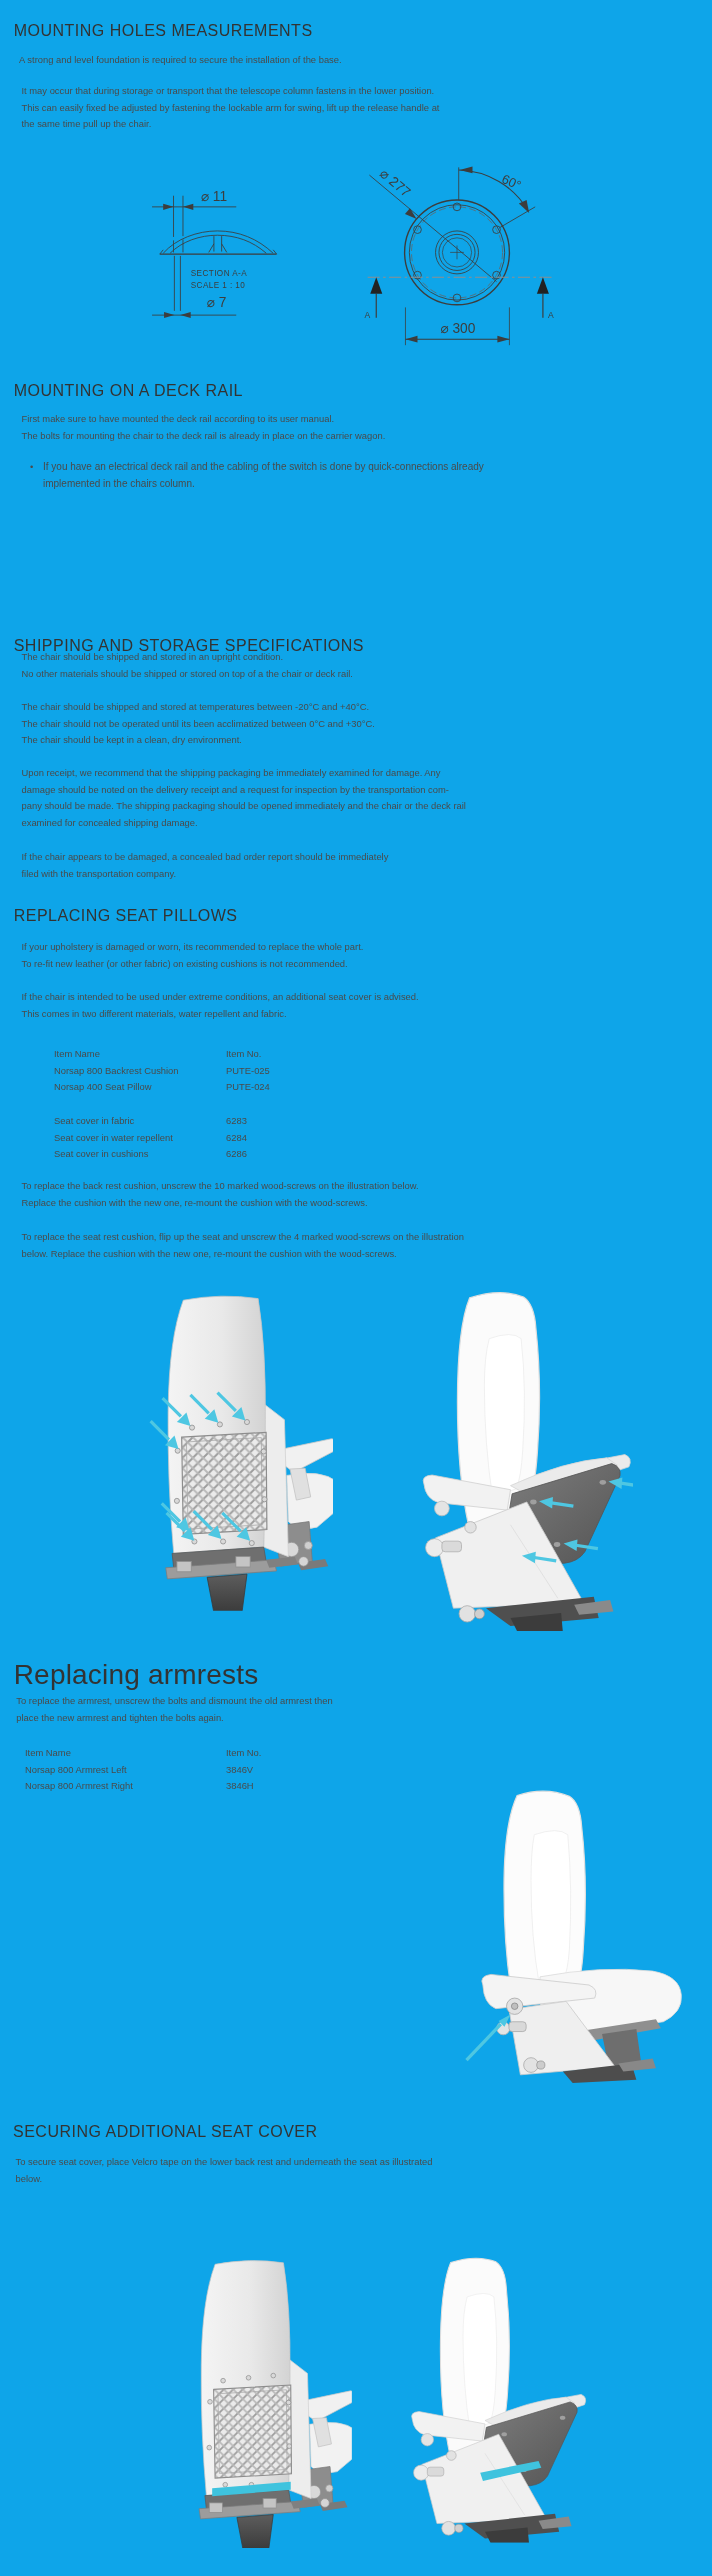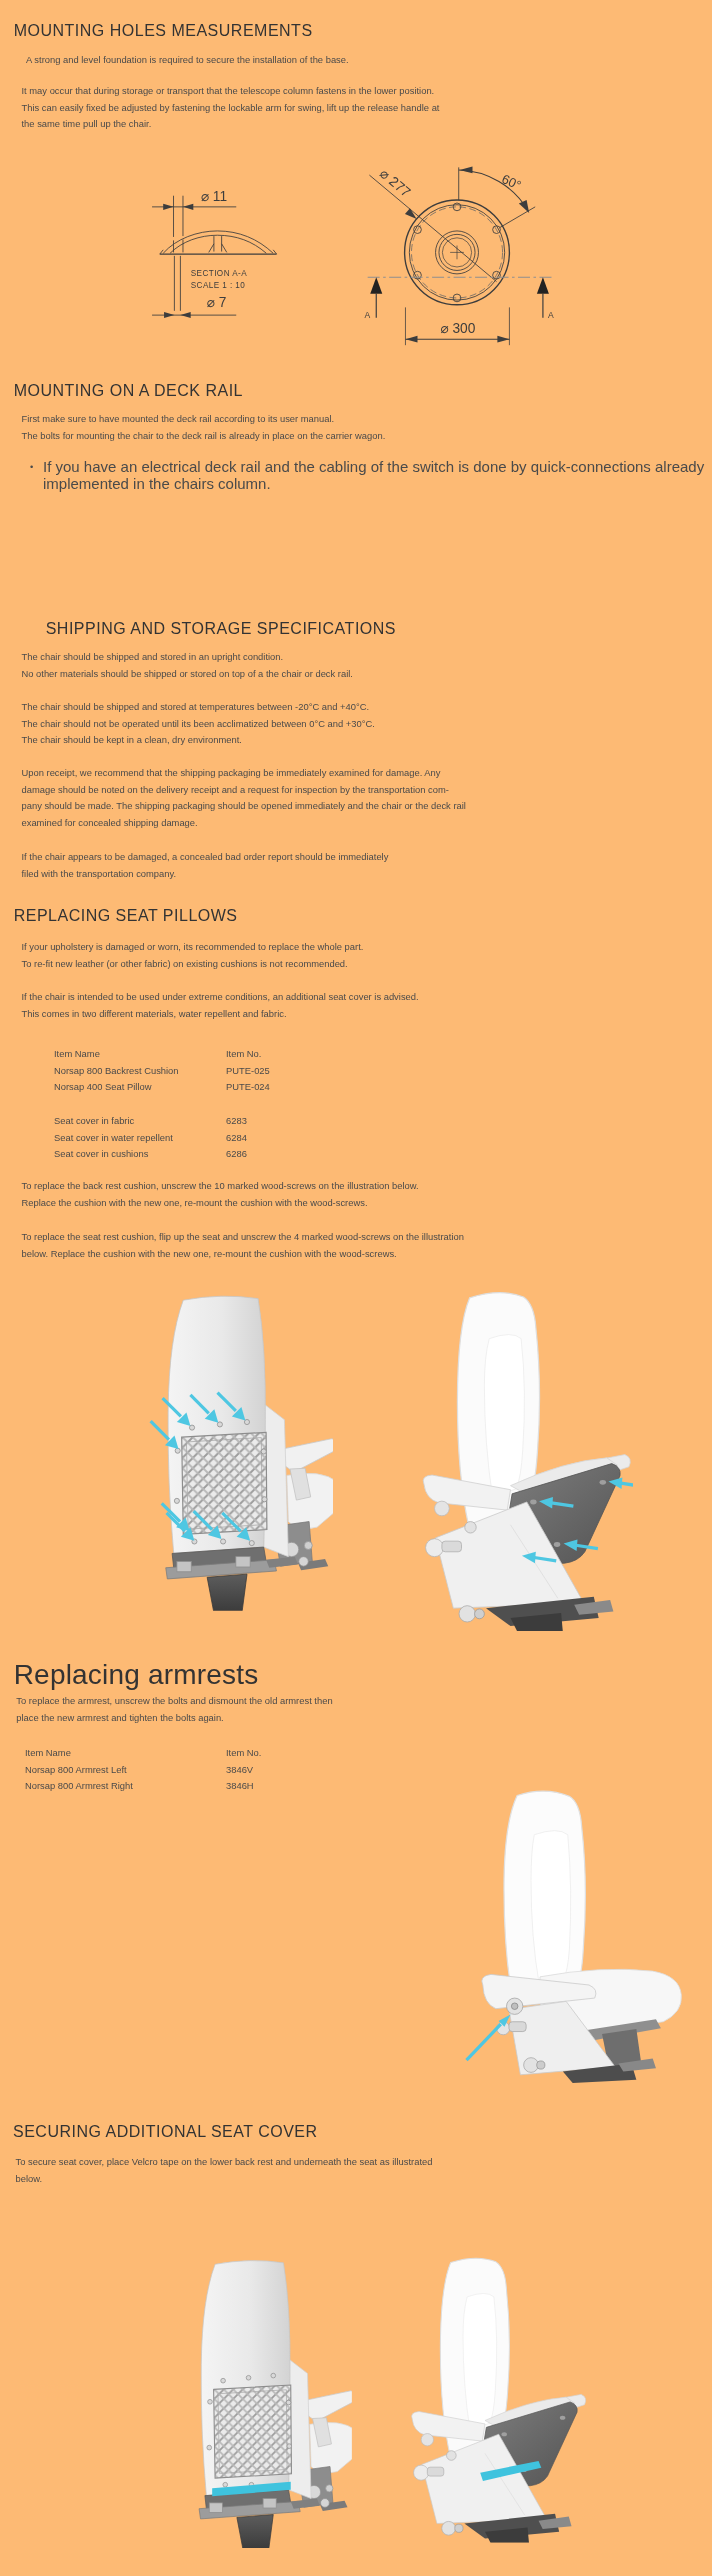--- a/index.html
+++ b/index.html
@@ -1,23 +1,23 @@
 <!DOCTYPE html>
 <html style="font-size:13.7px"><head>
 <meta charset="utf-8">
 <style>
   html,body{margin:0;padding:0;background:#fff;}
-  #page{position:relative;width:713px;height:2576px;background:#fdba74;overflow:hidden;
+  #page{position:relative;width:713px;height:2576px;background:#0ea5e9;overflow:hidden;
         font-family:"Liberation Sans","DejaVu Sans",sans-serif;color:#474747;}
   .abs{position:absolute;}
   h2.sec{margin:0;font-size:16px;font-weight:300;letter-spacing:0.5px;color:#333333;white-space:nowrap;}
   h2.big{font-size:28px;letter-spacing:0.2px;font-weight:300;}
   .body{font-size:9.4px;line-height:16.7px;font-weight:300;color:#4a4a4a;white-space:nowrap;}
   ul.blts{list-style:none;margin:0;padding:0;}
-  ul.blts li{position:relative;padding-left:21.5px;font-size:15px;line-height:16.7px;font-weight:300;color:#4a4a4a;white-space:nowrap;}
+  ul.blts li{position:relative;padding-left:21.5px;font-size:10px;line-height:16.7px;font-weight:300;color:#4a4a4a;white-space:nowrap;}
   ul.blts li::before{content:"\2022";position:absolute;left:8.6px;top:0;font-size:9.4px;color:#4a4a4a;}
   .itable{font-size:9.4px;line-height:16.7px;font-weight:300;color:#4a4a4a;}
   .trow{white-space:nowrap;}
   .trow .c1{display:inline-block;}
   .trow .c2{display:inline-block;}
   .pilltab .c1{width:172px;} .pilltab .c2{width:103px;}
   .armtab .c1{width:201px;} .armtab .c2{width:103px;}
   .spacer{height:16.7px;}
   svg text{font-family:"Liberation Sans","DejaVu Sans",sans-serif;fill:#3d3d3d;}
   svg.hiddefs{position:absolute;width:0;height:0;overflow:hidden;}
@@ -132,21 +132,21 @@
       <path d="M148,346 L232,336 L238,356 L160,360 Z" fill="#4d4d4d"></path>
       <path d="M216,336 L258,330 L262,342 L222,346 Z" fill="#888888"></path>
     </symbol>
   </defs>
 </svg>
 
 <div id="page">
 
   <section>
     <h2 class="sec abs" style="top:22px;left:13.7px;">MOUNTING HOLES MEASUREMENTS</h2>
-    <div class="body abs" style="top:52px;left:26px;">A strong and level foundation is required to secure the installation of the base.</div>
+    <div class="body abs" style="top:52px;left:19px;">A strong and level foundation is required to secure the installation of the base.</div>
     <div class="body abs" style="top:83px;left:21.5px;">It may occur that during storage or transport that the telescope column fastens in the lower position.<br>This can easily fixed be adjusted by fastening the lockable arm for swing, lift up the release handle at<br>the same time pull up the chair.</div>
 
     <svg class="abs" style="top:163px;left:0;" width="713" height="202" viewBox="0 0 830 235">
       <g stroke="#3d3d3d" stroke-width="1" fill="none">
 
         <text x="249" y="44" font-size="16" text-anchor="middle" stroke="none">⌀ 11</text>
         <path d="M177,51 L275,51"></path>
         <polygon points="202,51 190,47.5 190,54.5" fill="#3d3d3d" stroke="none"></polygon>
         <polygon points="213,51 225,47.5 225,54.5" fill="#3d3d3d" stroke="none"></polygon>
         <path d="M202,38 L202,86 M213,38 L213,85"></path>
@@ -210,21 +210,21 @@
 
   <section>
     <h2 class="sec abs" style="top:382px;left:13.7px;">MOUNTING ON A DECK RAIL</h2>
     <div class="body abs" style="top:411px;left:21.5px;">First make sure to have mounted the deck rail according to its user manual.<br>The bolts for mounting the chair to the deck rail is already in place on the carrier wagon.</div>
     <ul class="blts abs" style="top:459px;left:21.5px;">
       <li>If you have an electrical deck rail and the cabling of the switch is done by quick-connections already<br>implemented in the chairs column.</li>
     </ul>
   </section>
 
   <section>
-    <h2 class="sec abs" style="top:620px;left:13.7px;margin-left:32px;">SHIPPING AND STORAGE SPECIFICATIONS</h2>
+    <h2 class="sec abs" style="top:637px;left:13.7px;">SHIPPING AND STORAGE SPECIFICATIONS</h2>
     <div class="body abs" style="top:649px;left:21.5px;">The chair should be shipped and stored in an upright condition.<br>No other materials should be shipped or stored on top of a the chair or deck rail.</div>
     <div class="body abs" style="top:699px;left:21.5px;">The chair should be shipped and stored at temperatures between -20°C and +40°C.<br>The chair should not be operated until its been acclimatized between 0°C and +30°C.<br>The chair should be kept in a clean, dry environment.</div>
     <div class="body abs" style="top:765px;left:21.5px;">Upon receipt, we recommend that the shipping packaging be immediately examined for damage. Any<br>damage should be noted on the delivery receipt and a request for inspection by the transportation com-<br>pany should be made. The shipping packaging should be opened immediately and the chair or the deck rail<br>examined for concealed shipping damage.</div>
     <div class="body abs" style="top:849px;left:21.5px;">If the chair appears to be damaged, a concealed bad order report should be immediately<br>filed with the transportation company.</div>
   </section>
 
   <section>
     <h2 class="sec abs" style="top:907px;left:13.7px;">REPLACING SEAT PILLOWS</h2>
     <div class="body abs" style="top:939px;left:21.5px;">If your upholstery is damaged or worn, its recommended to replace the whole part.<br>To re-fit new leather (or other fabric) on existing cushions is not recommended.</div>
     <div class="body abs" style="top:989px;left:21.5px;">If the chair is intended to be used under extreme conditions, an additional seat cover is advised.<br>This comes in two different materials, water repellent and fabric.</div>

